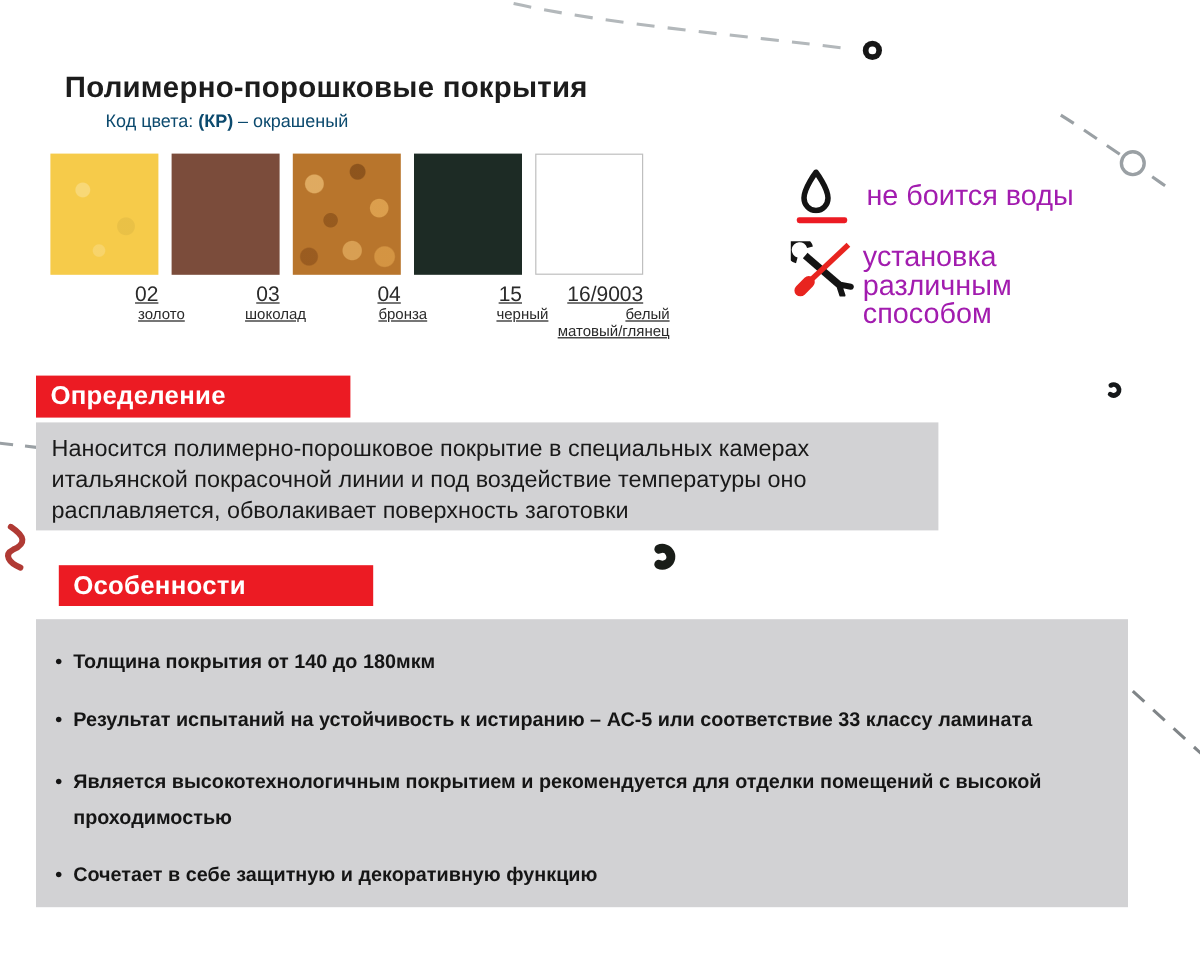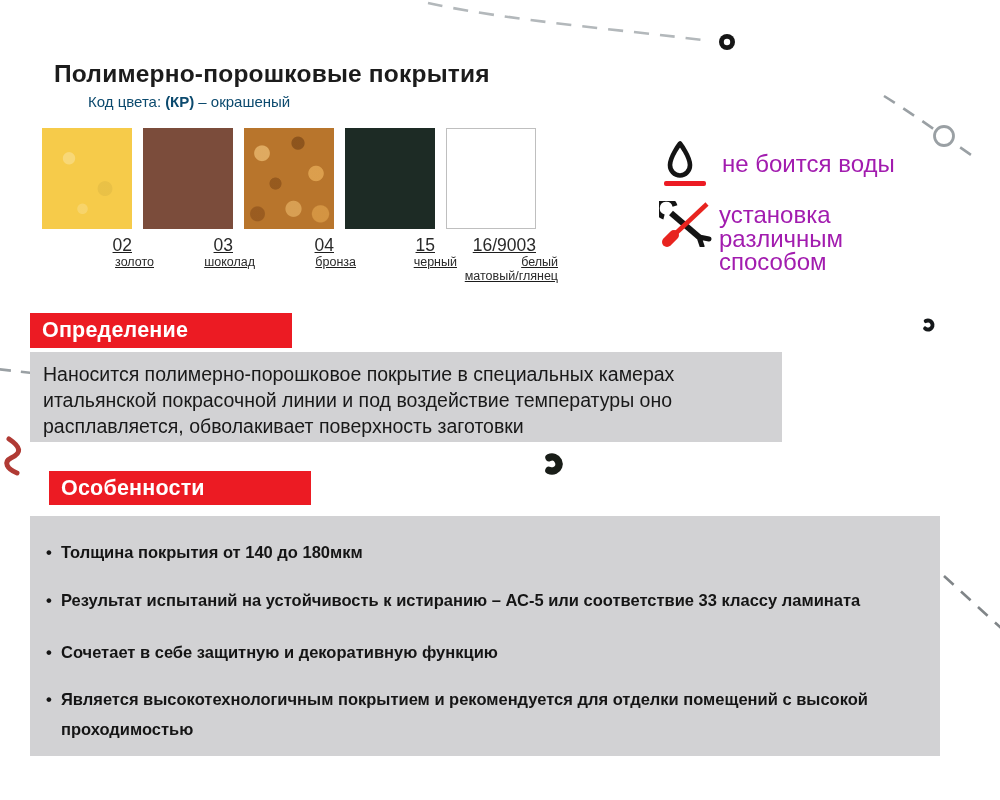--- a/index.html
+++ b/index.html
@@ -125,18 +125,18 @@
   <div class="abs benefit-label lbl-install">установка различным способом</div>
 
   <div class="abs banner banner1" style="background-color: rgb(236, 27, 35);">Определение</div>
   <div class="abs panel panel1" style="background-color: rgb(210, 210, 212);">Наносится полимерно-порошковое покрытие в специальных камерах итальянской покрасочной линии и под воздействие температуры оно расплавляется, обволакивает поверхность заготовки</div>
 
   <div class="abs banner banner2" style="background-color: rgb(236, 27, 35); margin-left: 19px;">Особенности</div>
   <div class="abs panel panel2" style="background-color: rgb(210, 210, 212);">
     <ul>
       <li>Толщина покрытия от 140 до 180мкм</li>
       <li>Результат испытаний на устойчивость к истиранию – АС-5 или соответствие 33 классу ламината</li>
+      <li>Является высокотехнологичным покрытием и рекомендуется для отделки помещений с высокой проходимостью</li>
       <li>Сочетает в себе защитную и декоративную функцию</li>
-      <li>Является высокотехнологичным покрытием и рекомендуется для отделки помещений с высокой проходимостью</li>
     </ul>
   </div>
 
 </div>
 
 </body></html>

